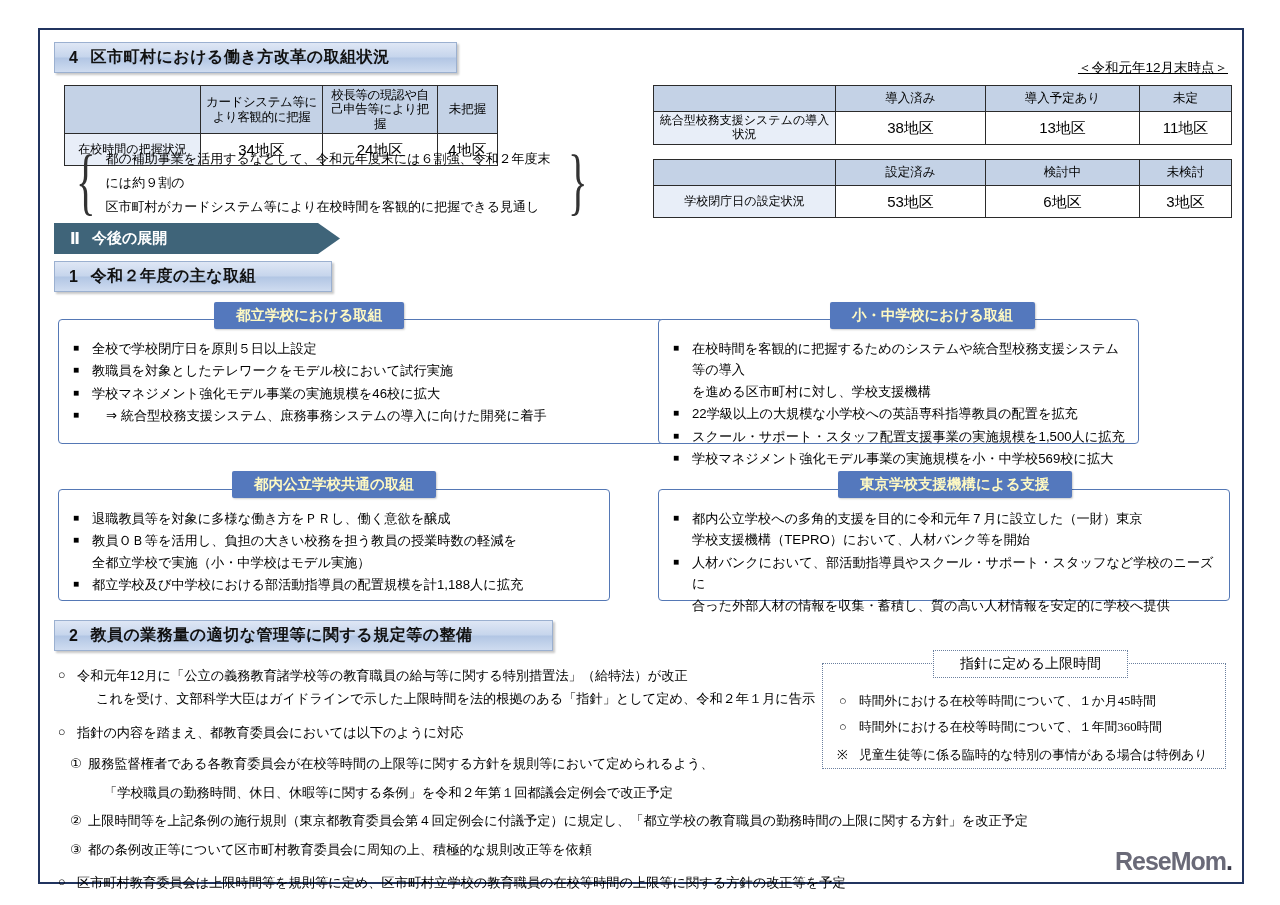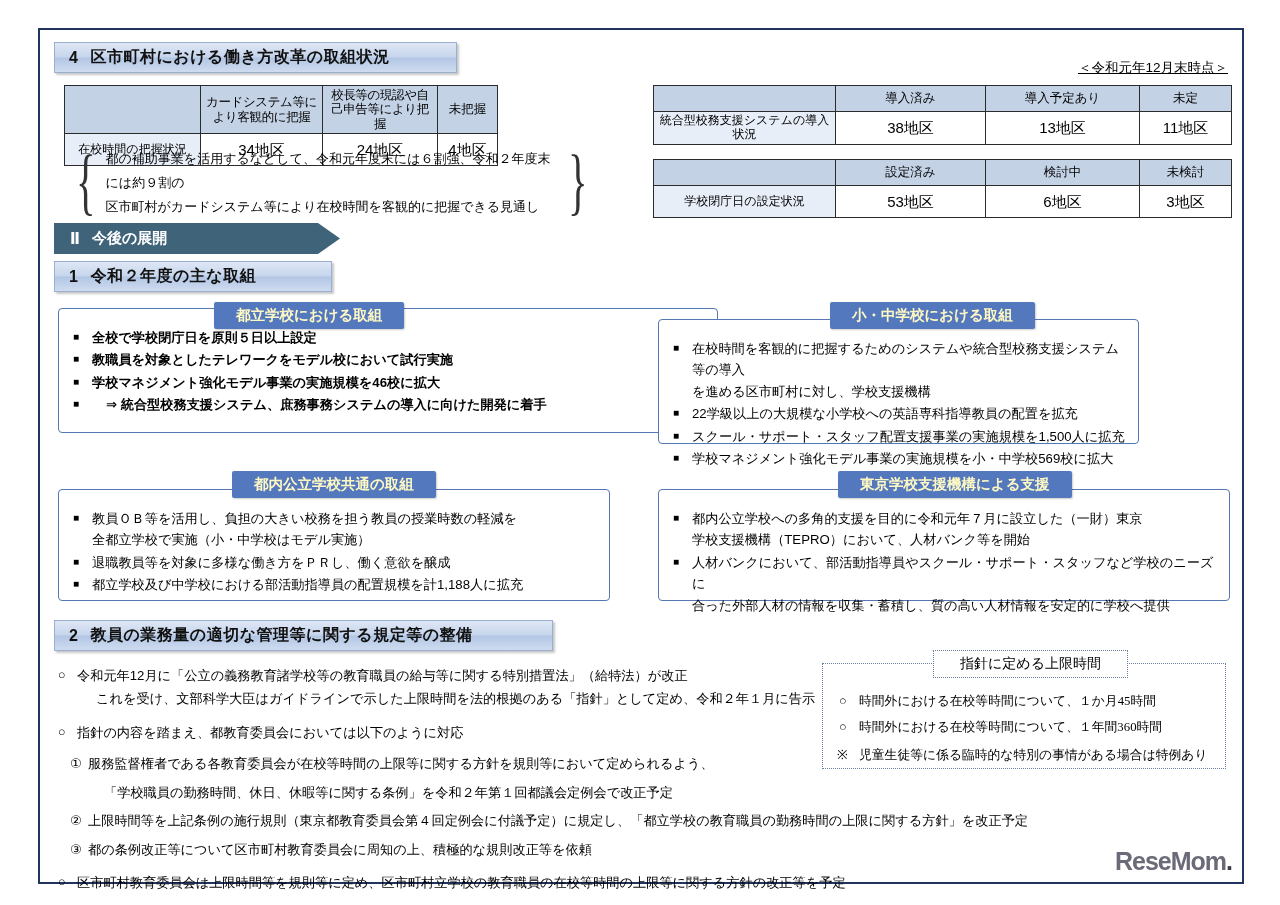--- a/index.html
+++ b/index.html
@@ -262,21 +262,21 @@
     <span class="num">Ⅱ</span>
     <span>今後の展開</span>
   </div>
 
   <div class="bar" style="left:14px; top:231px; width:278px;">
     <span class="num">1</span>
     <span>令和２年度の主な取組</span>
   </div>
 
   <div class="cbox-title" style="left:174px; top:272px;">都立学校における取組</div>
-  <div class="cbox" style="left:18px; top:278px; width:660px; height:125px;font-weight:bold;">
+  <div class="cbox" style="left:18px; top:289px; width:660px; height:125px;">
     <ul style="padding:18px 12px 0 14px;">
       <li>
         <span>全校で学校閉庁日を原則５日以上設定</span>
       </li>
       <li>
         <span>教職員を対象としたテレワークをモデル校において試行実施</span>
       </li>
       <li>
         <span>学校マネジメント強化モデル事業の実施規模を46校に拡大</span>
       </li>
@@ -302,25 +302,25 @@
       <li>
         <span>学校マネジメント強化モデル事業の実施規模を小・中学校569校に拡大</span>
       </li>
     </ul>
   </div>
 
   <div class="cbox-title" style="left:192px; top:441px;">都内公立学校共通の取組</div>
   <div class="cbox" style="left:18px; top:459px; width:552px; height:112px;">
     <ul style="padding:18px 12px 0 14px;">
       <li>
+        <span>退職教員等を対象に多様な働き方をＰＲし、働く意欲を醸成</span>
+      </li>
+      <li>
         <span>教員ＯＢ等を活用し、負担の大きい校務を担う教員の授業時数の軽減を</span>
         <span class="sub" style="padding-left:0">全都立学校で実施（小・中学校はモデル実施）</span>
-      </li>
-      <li>
-        <span>退職教員等を対象に多様な働き方をＰＲし、働く意欲を醸成</span>
       </li>
       <li>
         <span>都立学校及び中学校における部活動指導員の配置規模を計1,188人に拡充</span>
       </li>
     </ul>
   </div>
 
   <div class="cbox-title" style="left:798px; top:441px;">東京学校支援機構による支援</div>
   <div class="cbox" style="left:618px; top:459px; width:572px; height:112px;">
     <ul style="padding:18px 8px 0 14px;">

